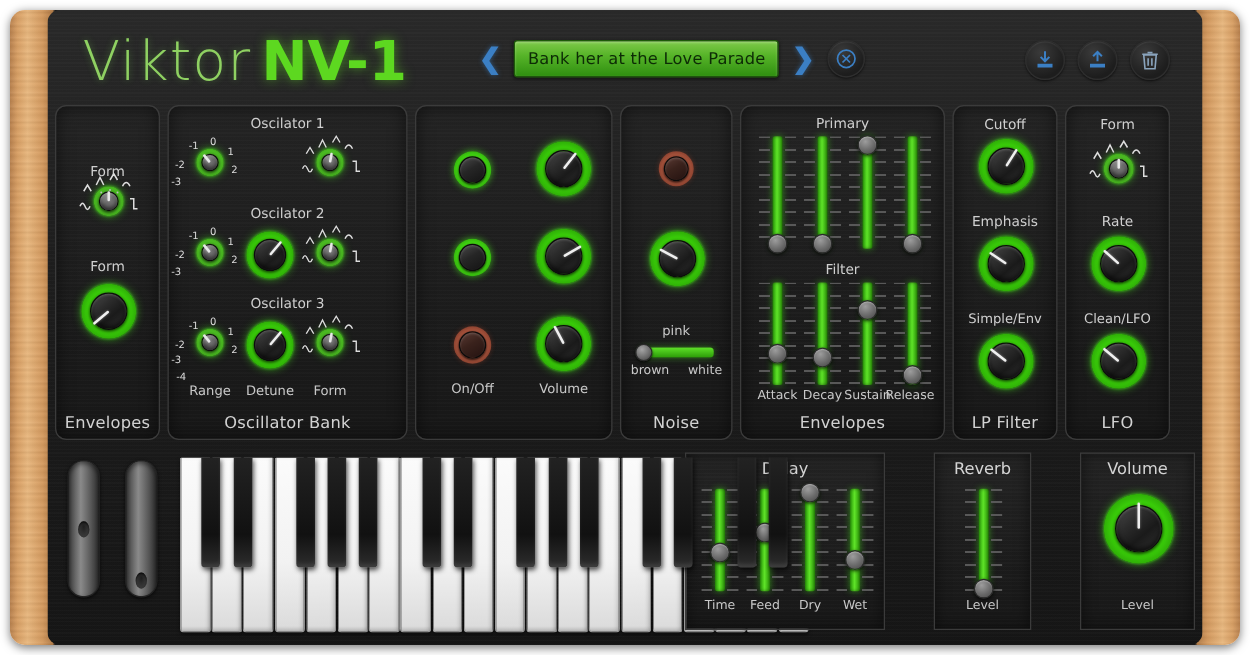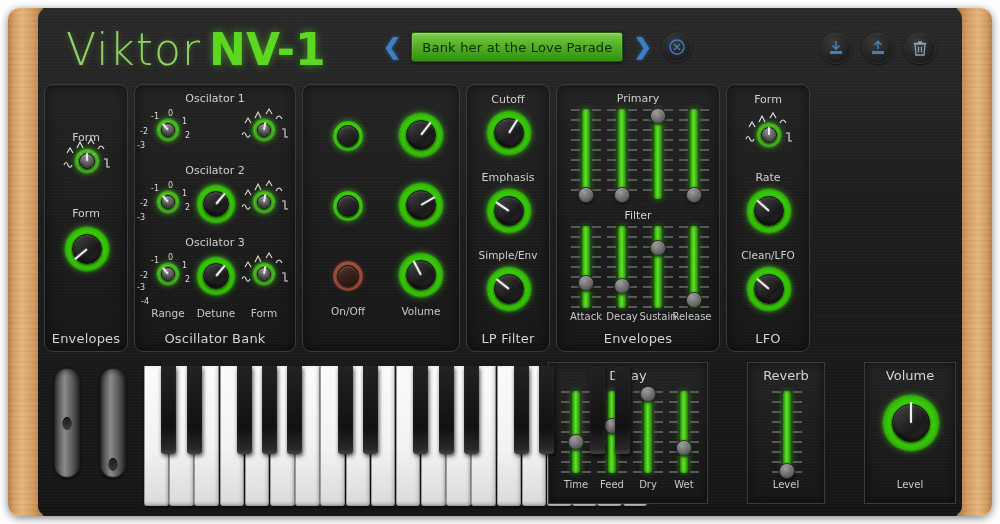--- a/index.html
+++ b/index.html
@@ -381,21 +381,21 @@
 
       <div class="sec-label" style="left:0;right:0;top:122px">Form</div>
       <div class="knob" id="k-mod-glide" style="left:20px;top:142px;width:44px;height:44px">
         <div class="ring"></div>
         <div class="cap" style="inset:7px"></div>
         <div class="ptr" style="height: 16px; margin-left: -1px; margin-top: -16px; transform: rotate(-130deg);"></div>
       </div>
       <div class="panel-title">Envelopes</div>
     </div>
 
-    <div class="panel" style="width:162px">
+    <div class="panel" style="width:192px">
 
       <div class="sec-label" style="left:0;right:0;top:7px">Oscilator 1</div>
       <div class="knob small" id="k-o1-range" style="left:22px;top:34px;width:22px;height:22px">
         <div class="ring"></div>
           <div class="cap" style="inset:4px"></div>
         <div class="ptr" style="height: 8px; margin-left: -0.8px; margin-top: -8px; transform: rotate(-40deg);"></div>
       </div>
       <div class="rnum" style="left:5px;top:42px">-2</div>
       <div class="rnum" style="left:16px;top:27px">-1</div>
       <div class="rnum" style="left:33px;top:24px">0</div>
@@ -512,41 +512,38 @@
       <div class="knob" id="k-mix-3" style="left:96px;top:168px;width:44px;height:44px">
         <div class="ring"></div>
           <div class="cap" style="inset:7px"></div>
         <div class="ptr" style="height: 16px; margin-left: -1px; margin-top: -16px; transform: rotate(-28deg);"></div>
       </div>
 
       <div class="mini-label" style="left:16px;top:220px;width:58px">On/Off</div>
       <div class="mini-label" style="left:89px;top:220px;width:58px">Volume</div>
     </div>
 
-
-    <div class="panel" style="width:84px">
-      <div class="sec-label" style="left:0;right:0;top:8px">Cutoff</div>
-      <div class="knob" id="k-lp-0" style="left:20px;top:26px;width:44px;height:44px">
-        <div class="ring"></div>
-          <div class="cap" style="inset:7px"></div>
-        <div class="ptr" style="height: 16px; margin-left: -1px; margin-top: -16px; transform: rotate(32deg);"></div>
-      </div>
-      <div class="sec-label" style="left:0;right:0;top:86px">Emphasis</div>
-      <div class="knob" id="k-lp-1" style="left:20px;top:104px;width:44px;height:44px">
-        <div class="ring"></div>
-          <div class="cap" style="inset:7px"></div>
-        <div class="ptr" style="height: 16px; margin-left: -1px; margin-top: -16px; transform: rotate(-56deg);"></div>
-      </div>
-      <div class="sec-label" style="left:0;right:0;top:164px;font-size:10.5px">Simple/Env</div>
-      <div class="knob" id="k-lp-2" style="left:20px;top:182px;width:44px;height:44px">
-        <div class="ring"></div>
-          <div class="cap" style="inset:7px"></div>
-        <div class="ptr" style="height: 16px; margin-left: -1px; margin-top: -16px; transform: rotate(-52deg);"></div>
-      </div>
-      <div class="panel-title">LP Filter</div>
+    <div class="panel" style="width:90px">
+      <div class="led off" id="led-noise" style="left:30px;top:36px;width:28px;height:28px">
+        <div class="lring"></div>
+          <div class="lcap" style="inset:4px"></div>
+      </div>
+      <div class="knob" id="k-noise-vol" style="left:23px;top:100px;width:44px;height:44px">
+        <div class="ring"></div>
+          <div class="cap" style="inset:7px"></div>
+        <div class="ptr" style="height: 16px; margin-left: -1px; margin-top: -16px; transform: rotate(-62deg);"></div>
+      </div>
+      <div class="mini-label" style="left:0;right:0;top:174px">pink</div>
+      <div class="hslider" id="sl-noise" style="left:16px;top:190px;width:58px">
+        <div class="htrack"></div>
+        <div class="hhandle" style="left: 4%;"></div>
+      </div>
+      <div class="mini-label" style="left:2px;top:206px;width:42px;font-size:10px">brown</div>
+      <div class="mini-label" style="left:46px;top:206px;width:42px;font-size:10px">white</div>
+      <div class="panel-title">Noise</div>
     </div>
 
     <div class="panel" style="width:164px">
       <div class="sec-label" style="left:0;right:0;top:7px">Primary</div>
       <div class="vslider env-p" id="envp-0" style="left:14px;top:24px;height:90px">
         <div class="track"></div>
           <div class="ticks"></div>
         <div class="handle" style="top: 96%;"></div>
       </div>
       <div class="vslider env-p" id="envp-1" style="left:50px;top:24px;height:90px">
@@ -585,20 +582,42 @@
         <div class="track"></div>
           <div class="ticks"></div>
         <div class="handle" style="top: 90%;"></div>
       </div>
 
       <div class="mini-label" style="left:2px;top:226px;width:54px;font-size:10px">Attack</div>
       <div class="mini-label" style="left:38px;top:226px;width:54px;font-size:10px">Decay</div>
       <div class="mini-label" style="left:74px;top:226px;width:54px;font-size:10px">Sustain</div>
       <div class="mini-label" style="left:108px;top:226px;width:54px;font-size:10px">Release</div>
       <div class="panel-title">Envelopes</div>
+    </div>
+
+    <div class="panel" style="width:84px">
+      <div class="sec-label" style="left:0;right:0;top:8px">Cutoff</div>
+      <div class="knob" id="k-lp-0" style="left:20px;top:26px;width:44px;height:44px">
+        <div class="ring"></div>
+          <div class="cap" style="inset:7px"></div>
+        <div class="ptr" style="height: 16px; margin-left: -1px; margin-top: -16px; transform: rotate(32deg);"></div>
+      </div>
+      <div class="sec-label" style="left:0;right:0;top:86px">Emphasis</div>
+      <div class="knob" id="k-lp-1" style="left:20px;top:104px;width:44px;height:44px">
+        <div class="ring"></div>
+          <div class="cap" style="inset:7px"></div>
+        <div class="ptr" style="height: 16px; margin-left: -1px; margin-top: -16px; transform: rotate(-56deg);"></div>
+      </div>
+      <div class="sec-label" style="left:0;right:0;top:164px;font-size:10.5px">Simple/Env</div>
+      <div class="knob" id="k-lp-2" style="left:20px;top:182px;width:44px;height:44px">
+        <div class="ring"></div>
+          <div class="cap" style="inset:7px"></div>
+        <div class="ptr" style="height: 16px; margin-left: -1px; margin-top: -16px; transform: rotate(-52deg);"></div>
+      </div>
+      <div class="panel-title">LP Filter</div>
     </div>
 
     <div class="panel" style="width:84px">
       <div class="sec-label" style="left:0;right:0;top:8px">Form</div>
       <div class="knob small" id="k-lfo-form" style="left:30px;top:38px;width:24px;height:24px">
         <div class="ring"></div>
           <div class="cap" style="inset:4px"></div>
         <div class="ptr" style="width: 1.6px; height: 8px; margin-left: -0.8px; margin-top: -8px; transform: rotate(0deg);"></div>
       </div>
       <svg class="wavearc" style="left:16px;top:24px;width:52px;height:40px" viewBox="0 0 52 40">

